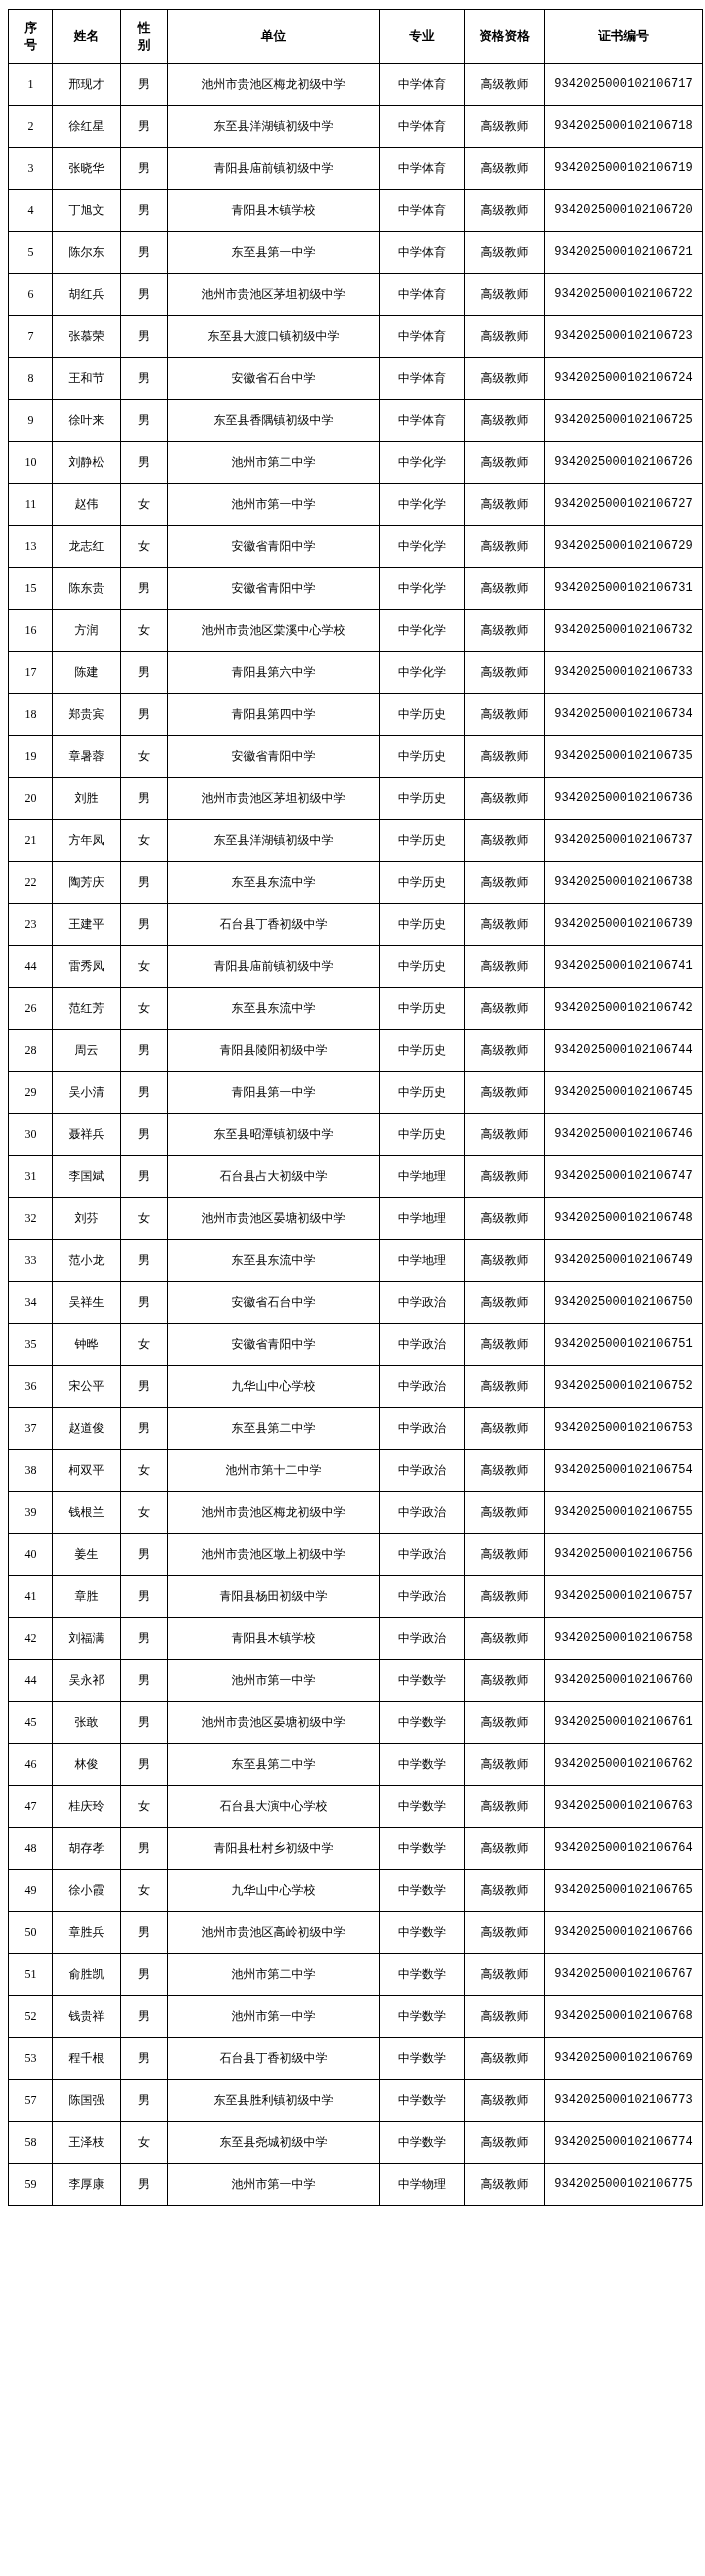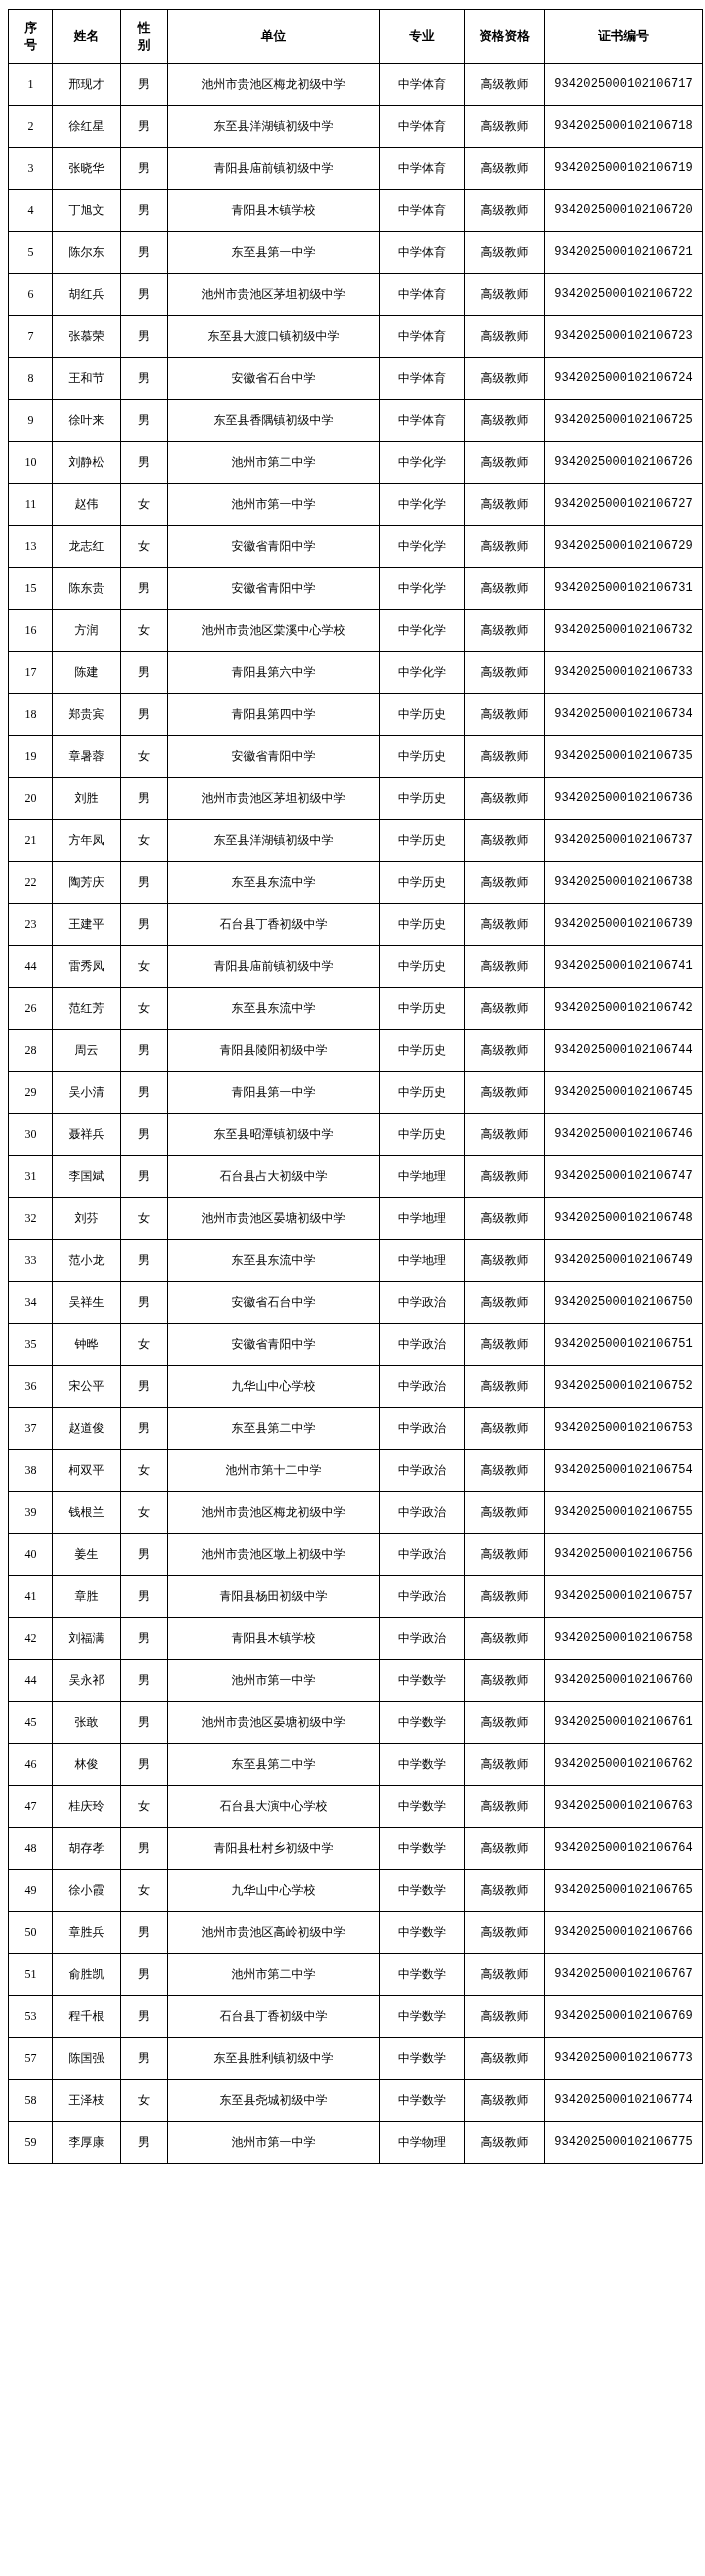--- a/index.html
+++ b/index.html
@@ -497,20 +497,29 @@
         <tr>
     <td class="cell-seq">51</td>
     <td class="cell-name">俞胜凯</td>
     <td class="cell-sex">男</td>
     <td class="cell-unit">池州市第二中学</td>
     <td class="cell-major">中学数学</td>
     <td class="cell-title">高级教师</td>
     <td class="cell-cert">9342025000102106767</td>
   </tr>
         <tr>
+    <td class="cell-seq">52</td>
+    <td class="cell-name">钱贵祥</td>
+    <td class="cell-sex">男</td>
+    <td class="cell-unit">池州市第一中学</td>
+    <td class="cell-major">中学数学</td>
+    <td class="cell-title">高级教师</td>
+    <td class="cell-cert">9342025000102106768</td>
+  </tr>
+        <tr>
     <td class="cell-seq">53</td>
     <td class="cell-name">程千根</td>
     <td class="cell-sex">男</td>
     <td class="cell-unit">石台县丁香初级中学</td>
     <td class="cell-major">中学数学</td>
     <td class="cell-title">高级教师</td>
     <td class="cell-cert">9342025000102106769</td>
   </tr>
         <tr>
     <td class="cell-seq">57</td>

